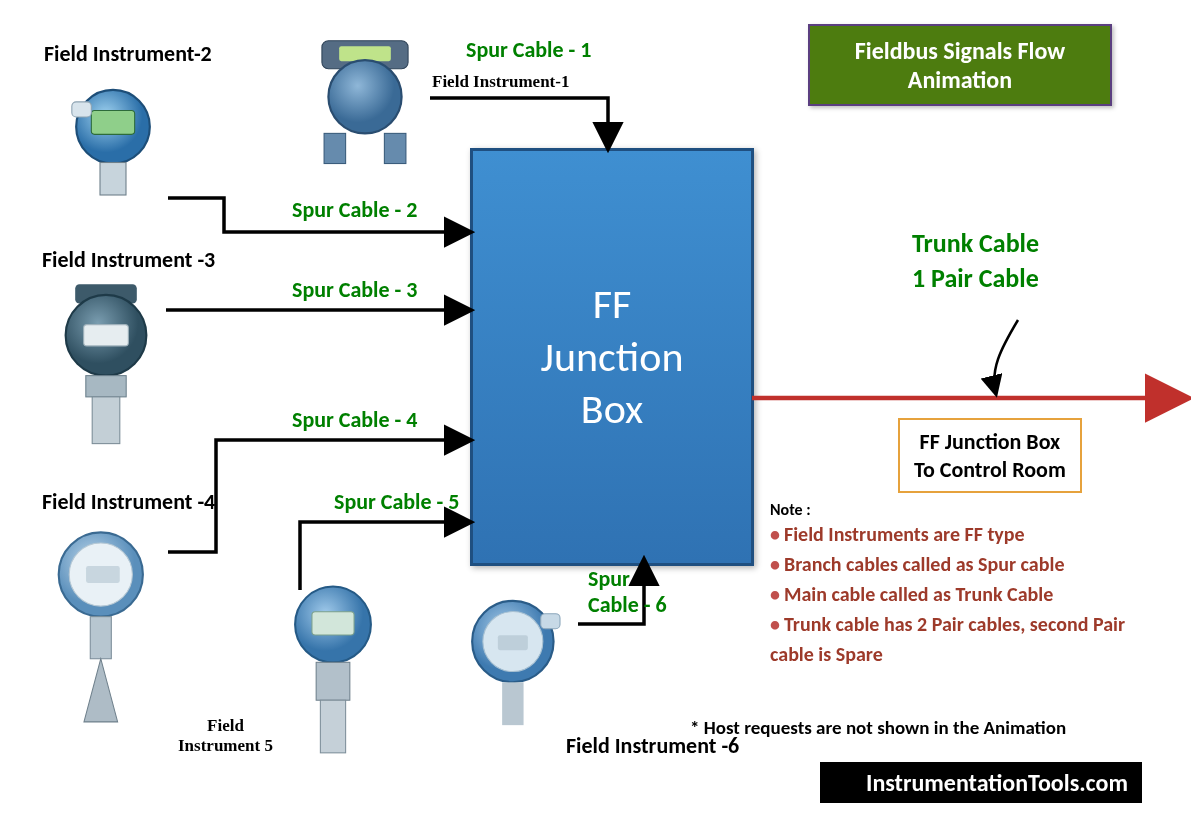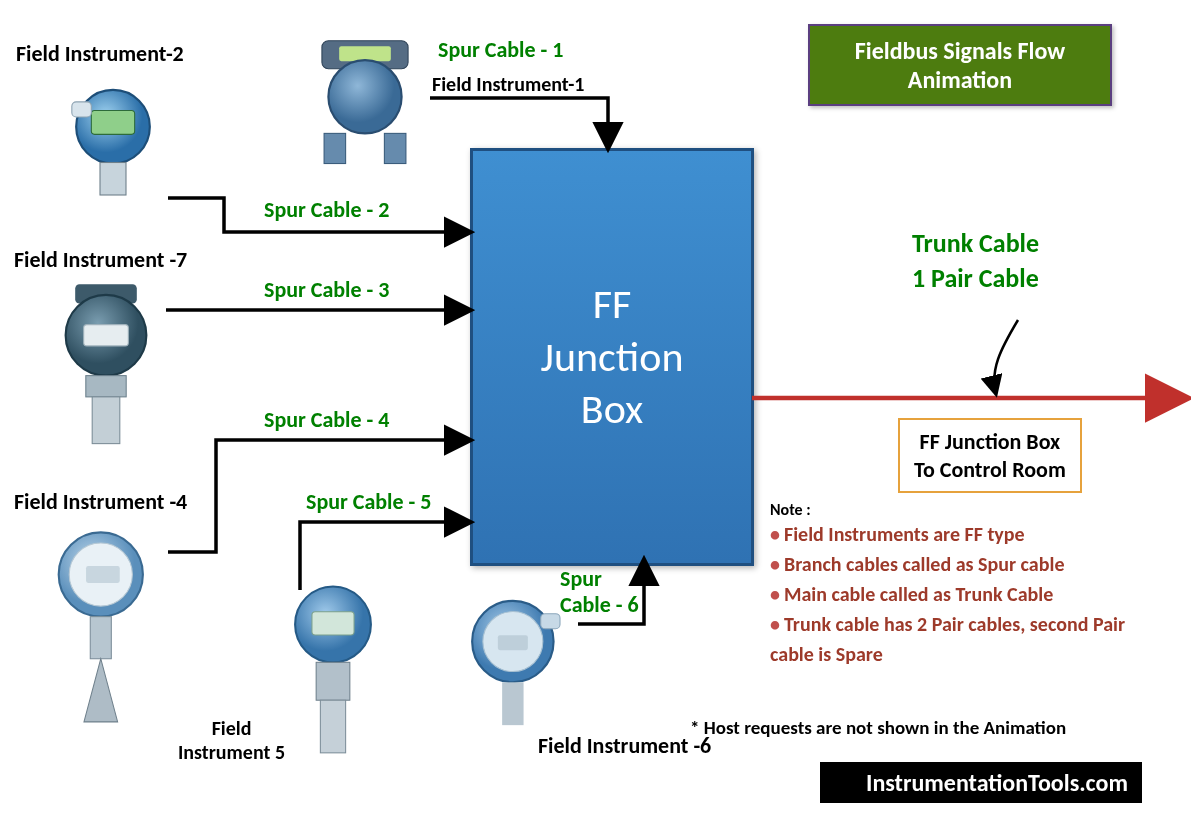--- a/index.html
+++ b/index.html
@@ -7,22 +7,22 @@
     font-family: Calibri, Arial, sans-serif;
     background: #fff;
     width: 1191px;
     height: 830px;
     position: relative;
     overflow: hidden;
   }
   .label { position: absolute; font-weight: bold; }
   .black { color: #000; }
   .green { color: #008000; }
-  .f21 { font-size: 20px; }
-  .f22 { font-size: 22px; }
+  .f21 { font-size: 17px; font-family: Liberation Serif, serif; }
+  .f22 { font-size: 22px; margin-left: 28px; }
   .f26 { font-size: 26px; }
 
   .title-box {
     position: absolute;
     background: #4d7c0f;
     border: 2px solid #5b3f80;
     color: #fff;
     font-weight: bold;
     font-size: 24px;
     text-align: center;
@@ -203,21 +203,21 @@
 
   <path d="M578,624 L644,624 L644,560" stroke="#000" stroke-width="3.5" fill="none" marker-end="url(#arrow-black)"></path>
 
   <path d="M752,398 L1186,398" stroke="#c0302c" stroke-width="4.5" fill="none" marker-end="url(#arrow-red)"></path>
 
   <path d="M1018,320 C1000,350 990,370 996,394" stroke="#000" stroke-width="2.5" fill="none" marker-end="url(#arrow-black)"></path>
 </svg>
 
 <div class="label black f22" style="top:40px; left:16px;">Field Instrument-2</div>
 <div class="label black f21" style="top:72px; left:432px;">Field Instrument-1</div>
-<div class="label black f22" style="top:246px; left:14px;">Field Instrument -7</div>
+<div class="label black f22" style="top:246px; left:14px;">Field Instrument -3</div>
 <div class="label black f22" style="top:488px; left:14px;">Field Instrument -4</div>
 <div class="label black f21" style="top:716px; left:178px; white-space:pre-line; text-align:center;">Field
 Instrument 5</div>
 <div class="label black f22" style="top:732px; left:538px;">Field Instrument -6</div>
 
 <div class="label green f22" style="top:36px; left:438px;">Spur Cable - 1</div>
 <div class="label green f22" style="top:196px; left:264px;">Spur Cable - 2</div>
 <div class="label green f22" style="top:276px; left:264px;">Spur Cable - 3</div>
 <div class="label green f22" style="top:406px; left:264px;">Spur Cable - 4</div>
 <div class="label green f22" style="top:488px; left:306px;">Spur Cable - 5</div>

